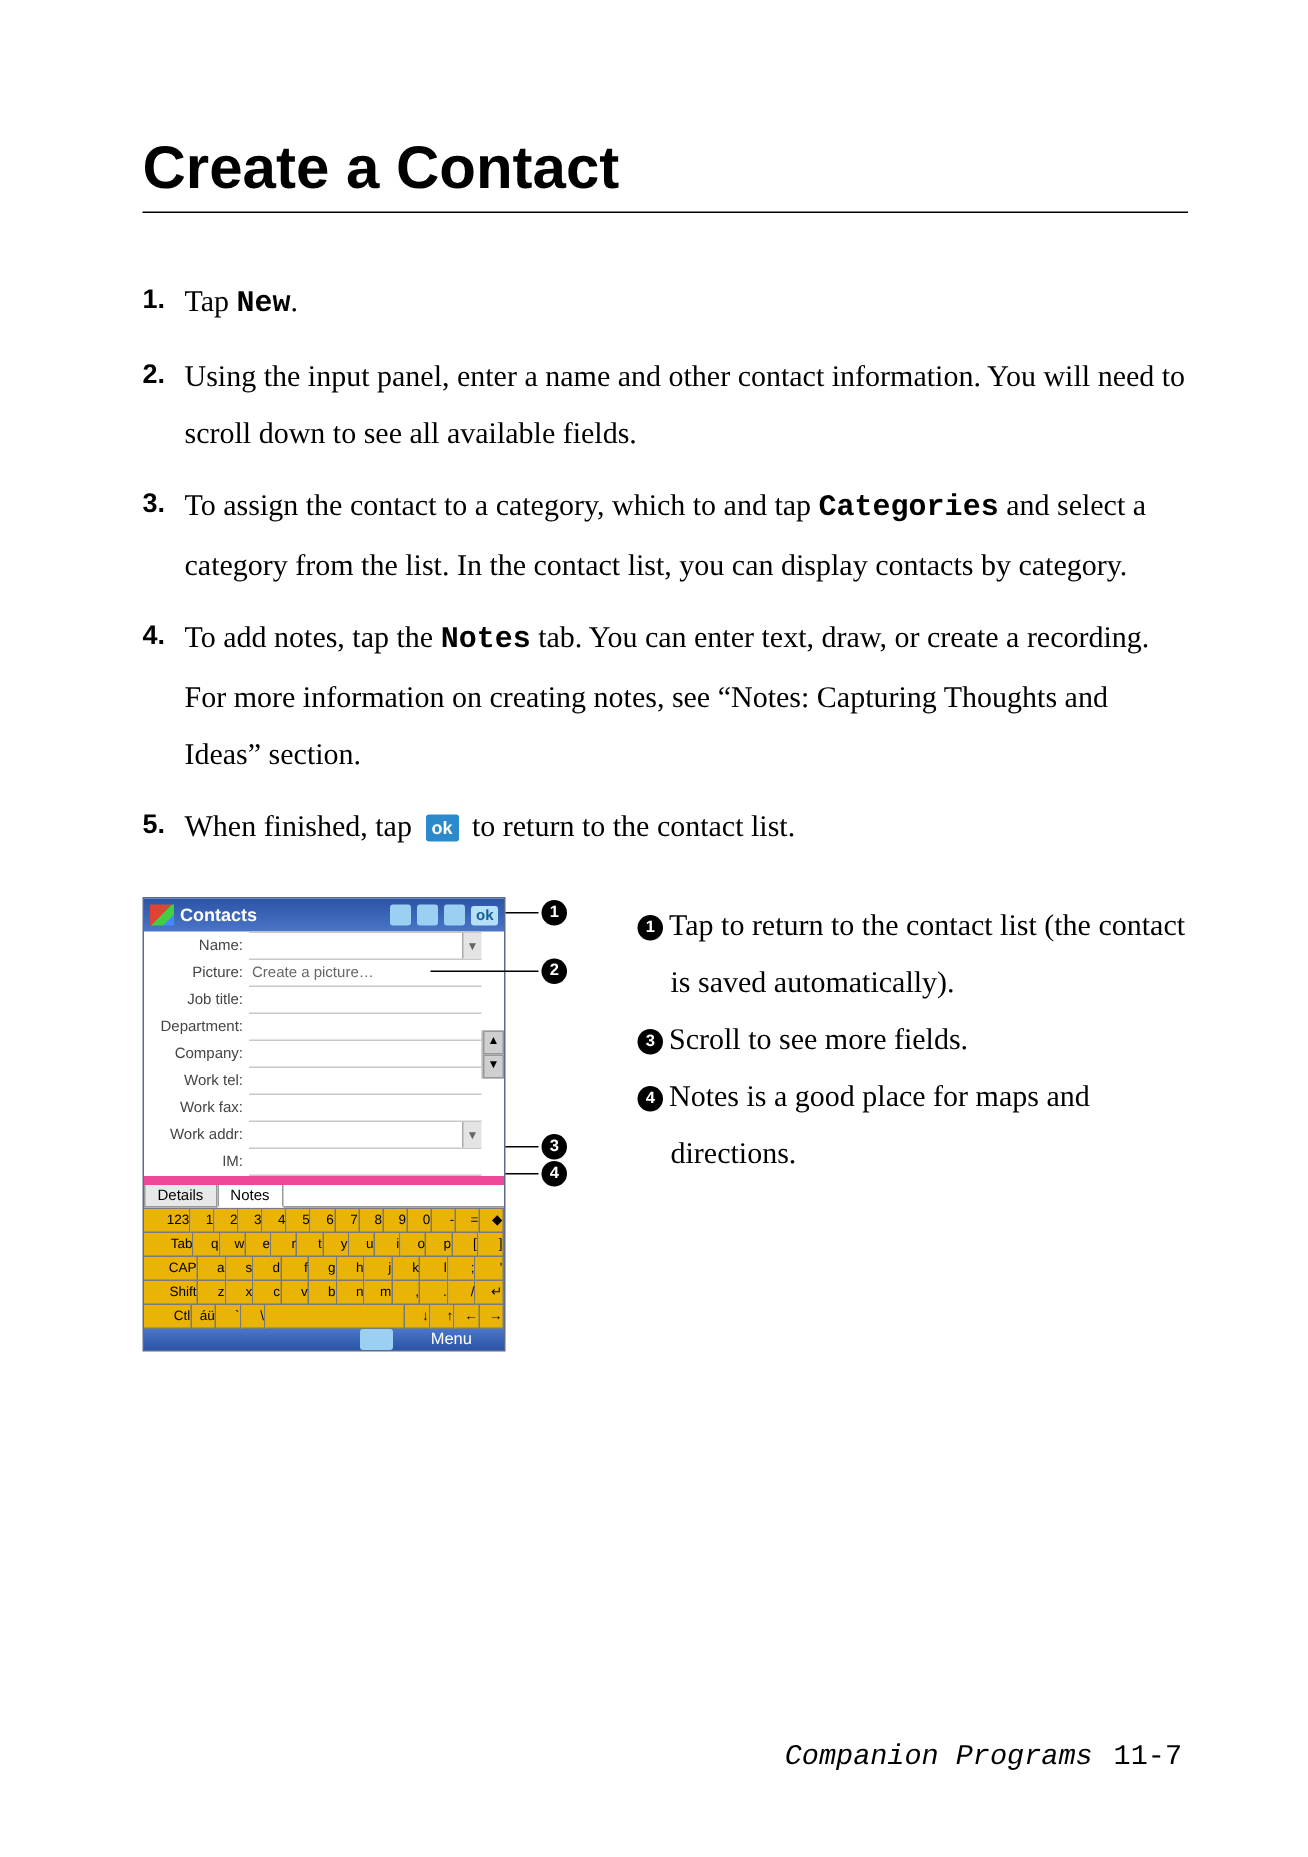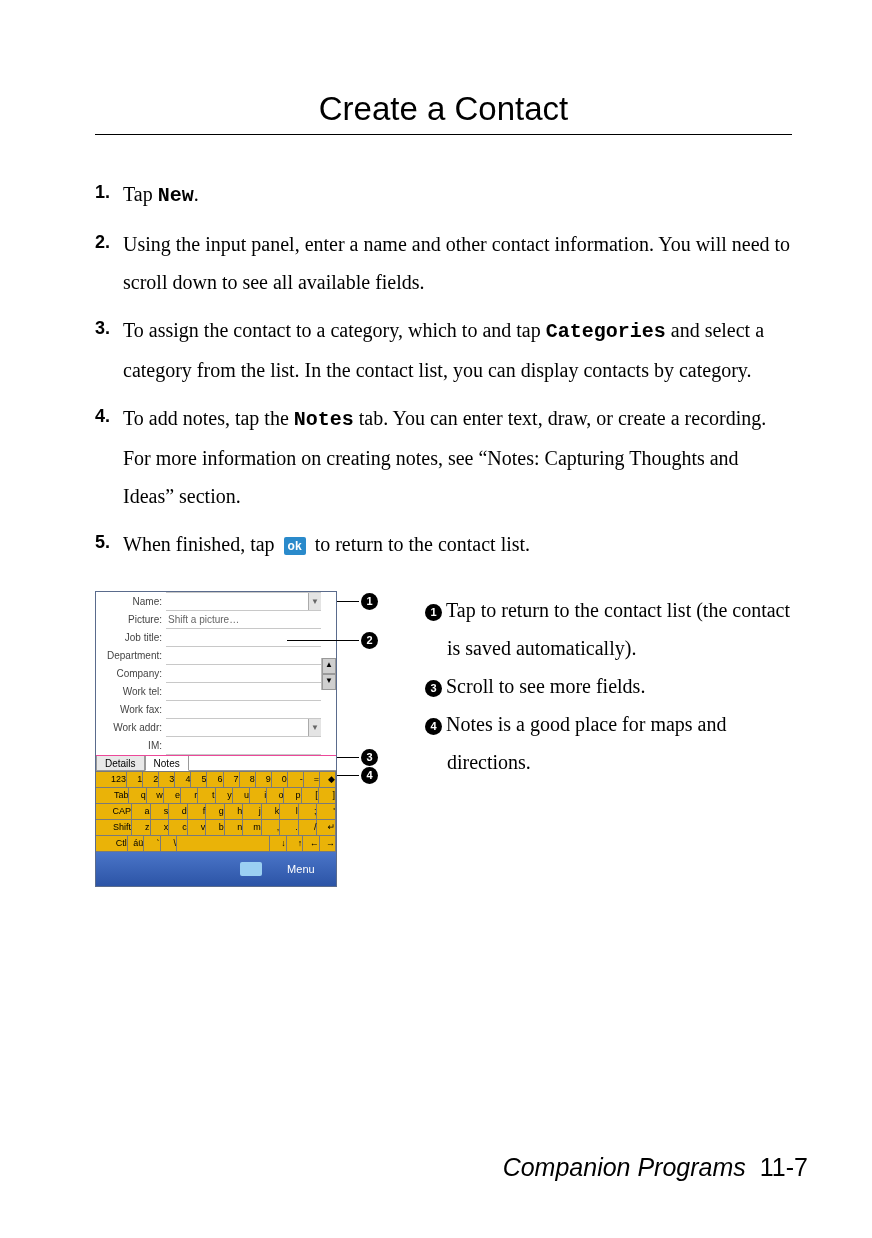--- a/index.html
+++ b/index.html
@@ -10,24 +10,23 @@
     color: #000;
     width: 872px;
     height: 1238px;
     position: relative;
   }
   .page {
     padding: 90px 80px 40px 95px;
   }
   h1 {
     font-family: Arial, Helvetica, sans-serif;
-    font-weight: 400;
-    font-size: 33px;
+    font-weight: 700;
+    font-size: 40px;
     margin: 0 0 6px 0;
-    text-align: center;
   }
   hr.title-rule {
     border: none;
     border-top: 1.5px solid #000;
     margin: 0 0 40px 0;
   }
   ol.steps {
     list-style: none;
     padding: 0;
     margin: 0;
@@ -144,21 +143,21 @@
     border-left:1px solid #bbb;
     display:flex; flex-direction:column;
   }
   .scroll-btn {
     height:14px; background:#cfcfcf; border:1px solid #999;
     font-size:8px; text-align:center; line-height:12px;
   }
   .scroll-track { flex:1; }
   .tabs {
     display:flex; font-size:10px;
-    border-top:1px solid #ec4899;
+    border-top:6px solid #ec4899;
   }
   .tabs .tab {
     padding:2px 8px 1px; border:1px solid #999; border-top:none;
     background:#e8e8e8; border-bottom:1px solid #999;
   }
   .tabs .tab.active { background:#fff; border-bottom:1px solid #fff; }
   .tabs .spacer { flex:1; border-bottom:1px solid #999; }
   .kb { border-top:1px solid #7a7a7a; }
   .kb-row { display:flex; }
   .kb-key {
@@ -166,21 +165,21 @@
     height:15px;
     border:1px solid #7a7a7a;
     border-top:none; border-left:none;
     font-size:9px; text-align:right; line-height:15px;
     background:#eab308;
   }
   .kb-key.wide { flex:2 0 0; }
   .kb-key.space { flex:6 0 0; }
   .bottombar {
     background: linear-gradient(#4a75c8,#2c54a6);
-    height:34px; color:#fff; display:flex;
+    height:14px; color:#fff; display:flex;
     align-items:center; font-size:11px;padding-left:44px;
   }
   .bottombar .kbicon {
     width:22px; height:14px; background:#9bd0f2; margin-left:auto; margin-right:4px; border-radius:2px;
   }
   .bottombar .menu { margin-left:auto; margin-right:auto; }
   .bottombar .sp { width:40%; }
 
   
   .callout {
@@ -217,24 +216,24 @@
     background:#000; color:#fff;
     font-family: Arial, sans-serif; font-size:11px; font-weight:700;
     text-align:center; line-height:17px;
     vertical-align: middle;
     margin-right:4px;
     text-indent:0;
   }
 
   .footer {
     position:absolute;
-    bottom:56px; right:64px;
+    bottom:56px; right:84px;
     font-style: italic;
-    font-size:25px;
-    font-family: Liberation Sans, sans-serif;
+    font-size:19px;
+    font-family: Liberation Mono, monospace;
   }
   .footer .pn { font-style: normal; margin-left:14px; }
 </style>
 </head>
 <body>
 
 <div class="page">
   <h1>Create a Contact</h1>
   <hr class="title-rule">
 
@@ -274,37 +273,45 @@
       <div class="lead c1"></div>
       <div class="lead c2"></div>
       <div class="lead c3"></div>
       <div class="lead c4"></div>
       <div class="callout c1">1</div>
       <div class="callout c2">2</div>
       <div class="callout c3">3</div>
       <div class="callout c4">4</div>
 
       <div class="pda">
+        <div class="pda-title">
+          <div class="pda-flag"></div>
+          <div class="pda-title-text">Contacts</div>
+          <div class="pda-title-icon"></div>
+          <div class="pda-title-icon"></div>
+          <div class="pda-title-icon"></div>
+          <div class="pda-ok">ok</div>
+        </div>
         <div class="form">
           <div class="labels">
             <div>Name:</div>
             <div>Picture:</div>
             <div>Job title:</div>
             <div>Department:</div>
             <div>Company:</div>
             <div>Work tel:</div>
             <div>Work fax:</div>
             <div>Work addr:</div>
             <div>IM:</div>
           </div>
           <div class="fields">
             <div class="row first">
                 <span class="dd">▼</span>
               </div>
-            <div class="row">Shift a picture…</div>
+            <div class="row">Create a picture…</div>
             <div class="row"></div>
             <div class="row"></div>
             <div class="row"></div>
             <div class="row"></div>
             <div class="row"></div>
             <div class="row">
                 <span class="dd">▼</span>
               </div>
             <div class="row"></div>
           </div>

